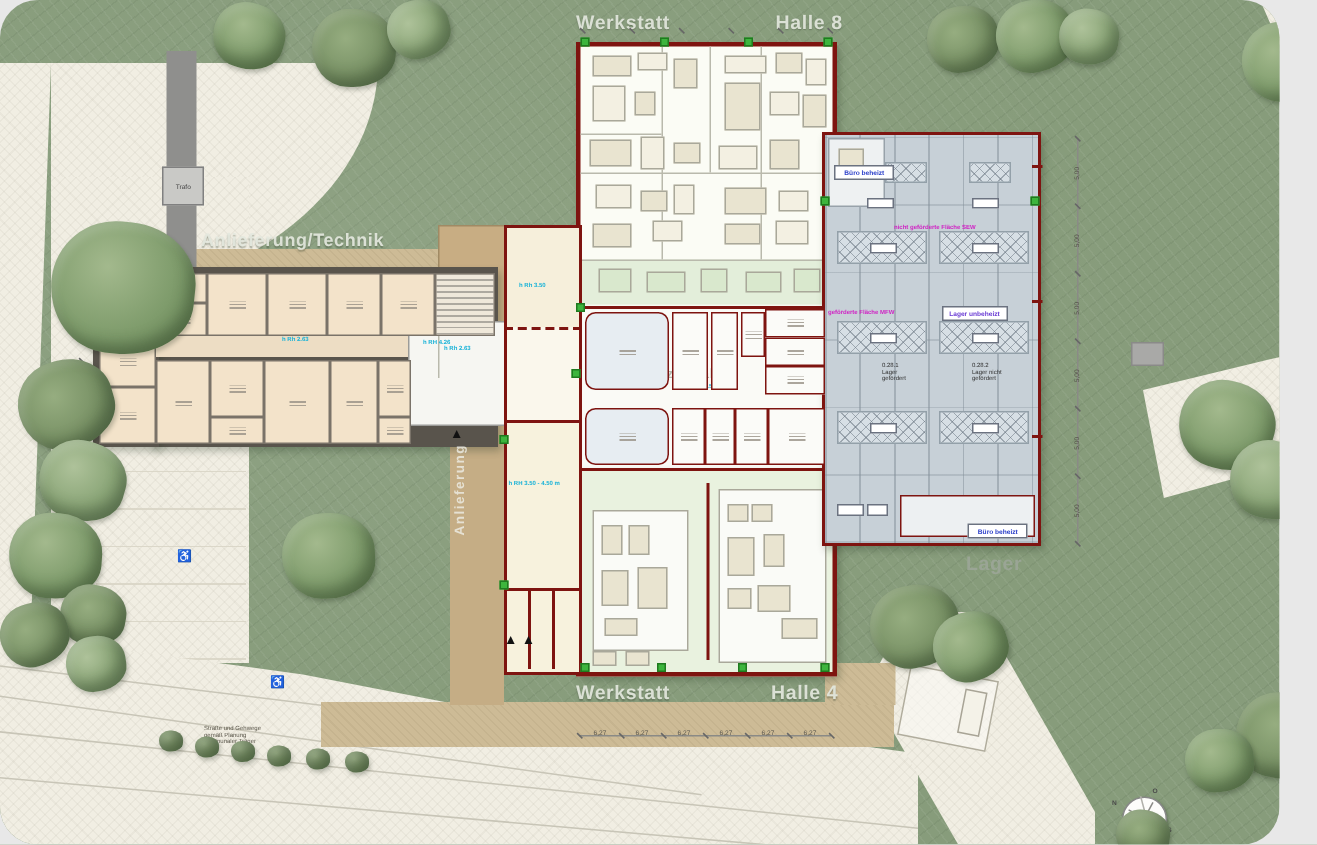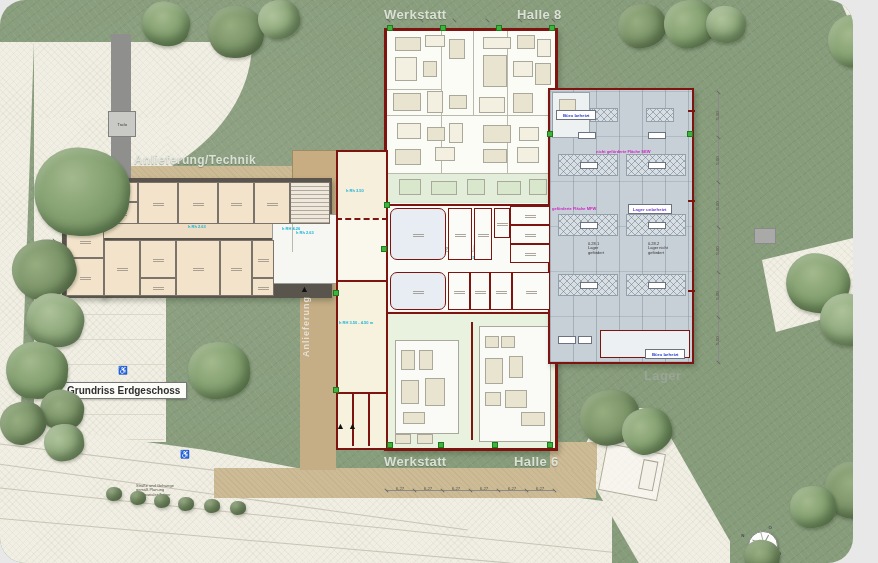--- a/index.html
+++ b/index.html
@@ -221,21 +221,21 @@
 Lager nicht gefördert</span>
   </div>
   <div class="abs chip" style="left:645px;top:349px;width:38px;height:8px">
     <span class="tinyc blue">Büro beheizt</span>
   </div>
 
   <div class="abs zone" style="left:384px;top:7px">Werkstatt</div>
   <div class="abs zone" style="left:517px;top:7px">Halle 8</div>
   <div class="abs zone" style="left:134px;top:153px;font-size:12px">Anlieferung/Technik</div>
   <div class="abs zone" style="left:384px;top:454px">Werkstatt</div>
-  <div class="abs zone" style="left:514px;top:454px">Halle 6</div>
+  <div class="abs zone" style="left:514px;top:454px">Halle 4</div>
   <div class="abs zone" style="left:644px;top:368px;color:#9aa595;text-shadow:none">Lager</div>
   <div class="abs zone zdim" style="left:432px;top:244px">Sozialtrakt</div>
   <div class="abs zone" style="left:301px;top:296px;writing-mode:vertical-rl;transform:rotate(180deg);font-size:9px;color:rgba(238,238,230,.8);text-shadow:none;letter-spacing:1px">Anlieferung</div>
 
   <div class="abs" style="left:188px;top:224px">
       <span class="tiny cyan">h Rh 2.63</span>
     </div>
   <div class="abs" style="left:296px;top:230px">
       <span class="tiny cyan">h Rh 2.63</span>
     </div>
@@ -248,21 +248,20 @@
   <div class="abs" style="left:420px;top:229px">
       <span class="tiny cyan">h RW 2.50</span>
     </div>
   <div class="abs" style="left:458px;top:255px">
       <span class="tiny cyan">h RW 2.50</span>
     </div>
   <div class="abs" style="left:282px;top:226px">
       <span class="tiny cyan">h RH 4.26</span>
     </div>
 
-  <div class="abs titlebox" style="left:60px;top:382px">Grundriss Erdgeschoss</div>
   <div class="abs note" style="left:136px;top:483px;width:80px">
     <span class="tiny" style="white-space:pre-line">Straße und Gehwege
 gemäß Planung
 kommunaler Träger</span>
   </div>
 
   <div class="abs" style="left:300px;top:284px;font-size:9px;color:#111">▲</div>
   <div class="abs" style="left:336px;top:421px;font-size:9px;color:#111;letter-spacing:3px">▲▲</div>
 
   <div class="abs" style="left:118px;top:366px;font-size:8px;color:#7e7e78">♿</div>

